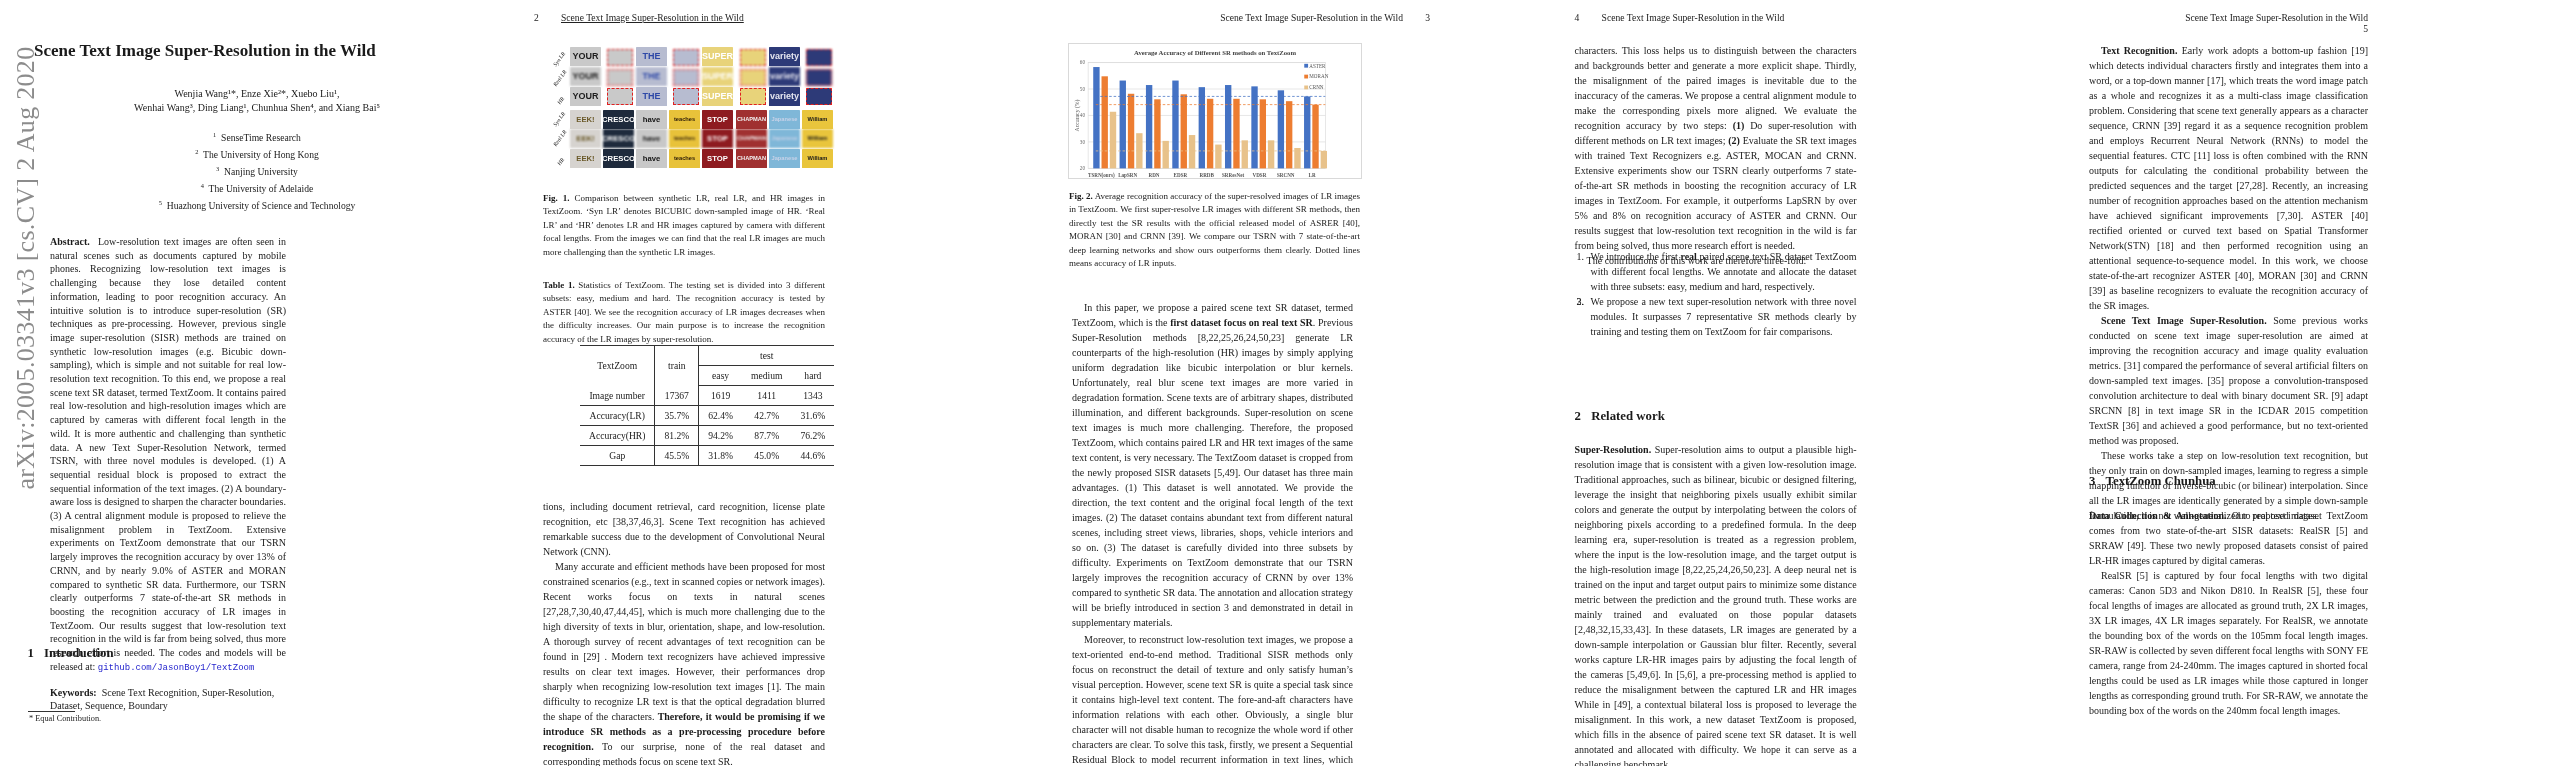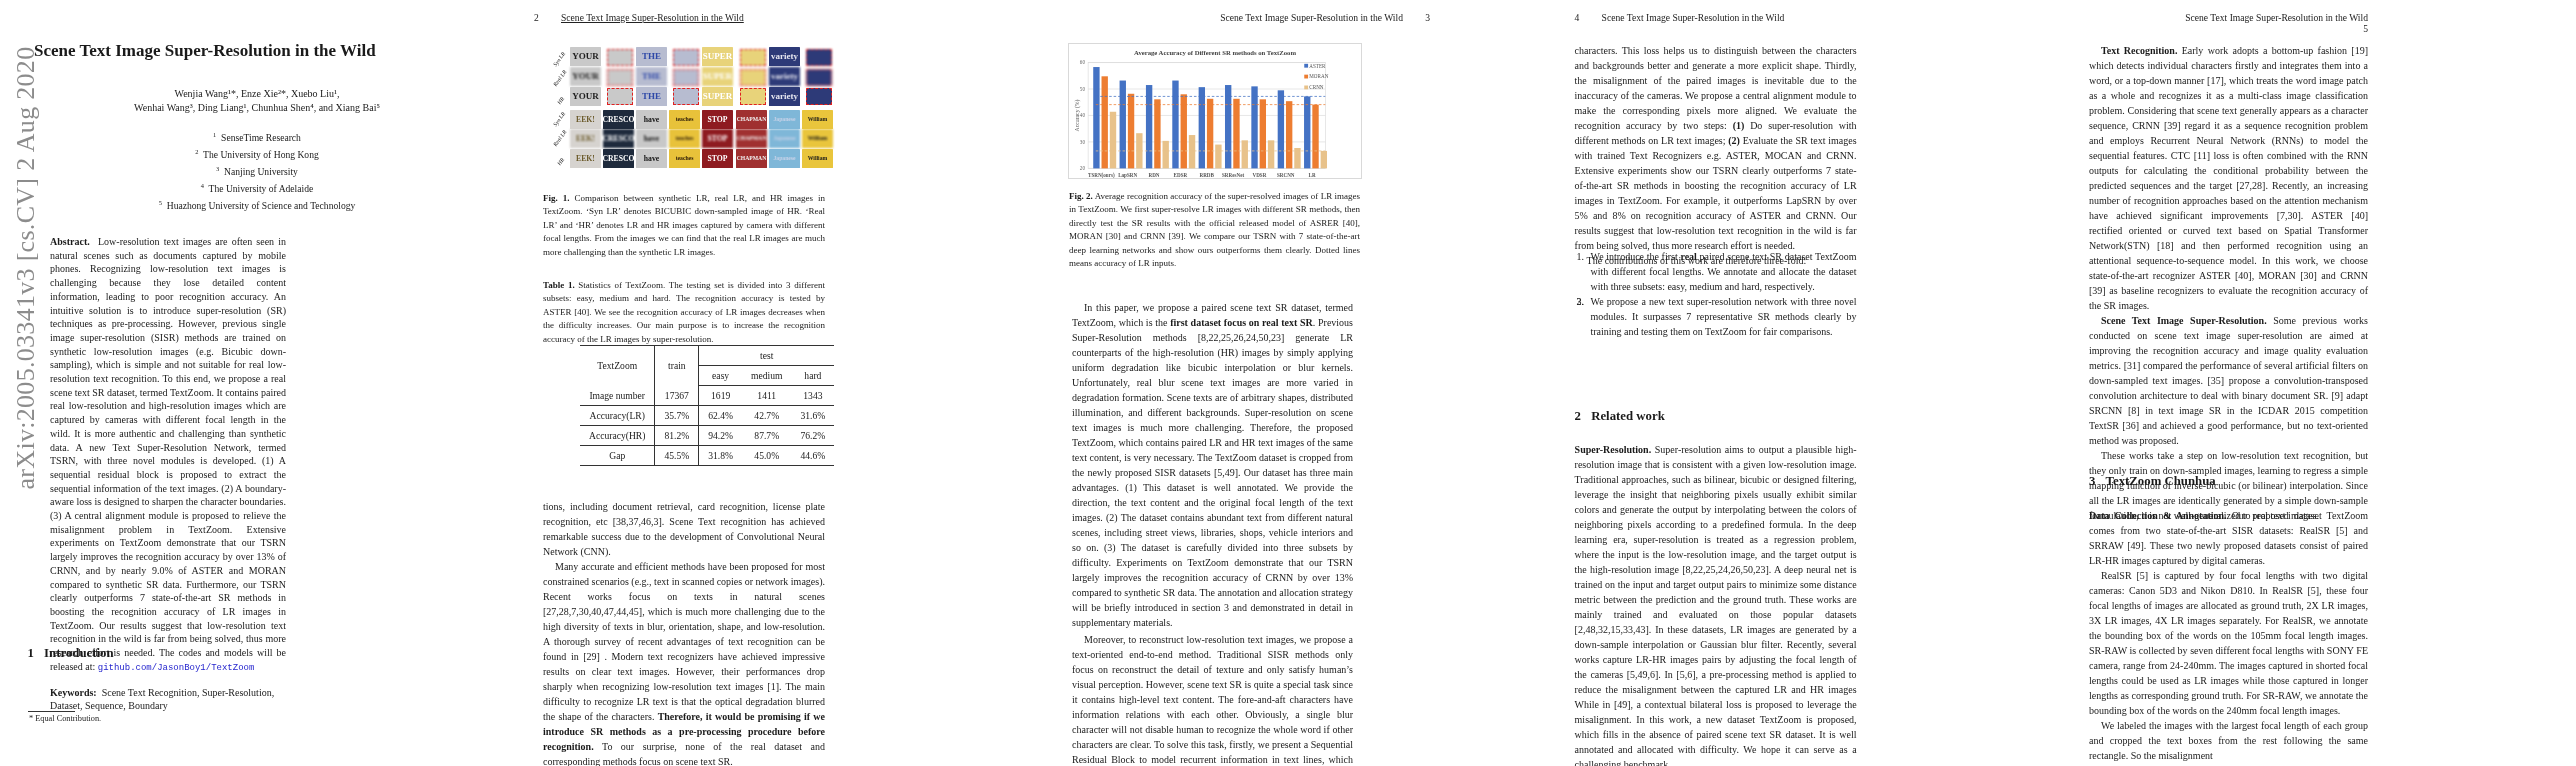--- a/index.html
+++ b/index.html
@@ -31,21 +31,21 @@
   .abstract .kw { margin-top: 10.2px; text-align: left; }
   .link { color: #1f1fcc; font-family: "Liberation Mono", monospace; font-size: 9px; }
   .sec-head { position: absolute; font-size: 12.8px; font-weight: bold; }
   .sec-head .num { display: inline-block; width: 16.6px; }
   .footnote-rule { position: absolute; left: 27.5px; width: 47px; border-top: 0.6px solid #333; }
   .footnote { position: absolute; font-size: 8.3px; }
   
   .fig1 { position: absolute; left: 31px; top: 47px; width: 278px; height: 125px; }
   .fig1 .rowlabel { position: absolute; font-size: 5.7px; font-style: italic; transform: rotate(-55deg); transform-origin: left top; white-space: nowrap; }
   .tile { position: absolute; height: 18.5px; border-radius: 0.6px; overflow: hidden; display: flex; align-items: center; justify-content: center;
-          font-family: Liberation Serif, serif; font-weight: bold; font-size: 11px; text-align: right; }
+          font-family: Liberation Sans, sans-serif; font-weight: bold; font-size: 11px; text-align: right; }
   .tile.zoom { border: 0.6px dashed #e02020; background: #cfcfcf; }
   .caption { position: absolute; font-size: 9px; line-height: 13.4px; text-align: justify; }
   table.stats { position: absolute; border-collapse: collapse; font-size: 9.6px; }
   table.stats td { padding: 0 9px; height: 19px; text-align: center; }
   table.stats tr.top td { border-top: 1px solid #333; }
   table.stats tr.bot td { border-bottom: 1px solid #333; }
   table.stats td.vr { border-right: 0.6px solid #333; }
   
   .chart-wrap { position: absolute; left: 34px; top: 43px; width: 292px; height: 134px; border: 0.6px solid #d9d9d9; background: #fff; }
   .chart-wrap svg { width: 292px; height: 134px; }
@@ -326,16 +326,15 @@
     <p class="indent"><b>Text Recognition.</b> <span>Early work adopts a bottom-up fashion [19] which detects individual characters firstly and integrates them into a word, or a top-down manner [17], which treats the word image patch as a whole and recognizes it as a multi-class image classification problem. Considering that scene text generally appears as a character sequence, CRNN [39] regard it as a sequence recognition problem and employs Recurrent Neural Network (RNNs) to model the sequential features. CTC [11] loss is often combined with the RNN outputs for calculating the conditional probability between the predicted sequences and the target [27,28]. Recently, an increasing number of recognition approaches based on the attention mechanism have achieved significant improvements [7,30]. ASTER [40] rectified oriented or curved text based on Spatial Transformer Network(STN) [18] and then performed recognition using an attentional sequence-to-sequence model. In this work, we choose state-of-the-art recognizer ASTER [40], MORAN [30] and CRNN [39] as baseline recognizers to evaluate the recognition accuracy of the SR images.</span></p>
     <p class="indent"><b>Scene Text Image Super-Resolution.</b> <span>Some previous works conducted on scene text image super-resolution are aimed at improving the recognition accuracy and image quality evaluation metrics.  [31] compared the performance of several artificial filters on down-sampled text images.  [35] propose a convolution-transposed convolution architecture to deal with binary document SR.  [9] adapt SRCNN [8] in text image SR in the ICDAR 2015 competition TextSR [36] and achieved a good performance, but no text-oriented method was proposed.</span></p>
     <p class="indent">These works take a step on low-resolution text recognition, but they only train on down-sampled images, learning to regress a simple mapping function of inverse-bicubic (or bilinear) interpolation. Since all the LR images are identically generated by a simple down-sample formulation, it is not well-generalized to real text images.</p>
   </div>
   <div class="sec-head" style="left:27px; top:474px;">
     <span class="num">3</span><span>TextZoom Chunhua</span>
   </div>
   <div class="body-text" style="left:27px; width:279px; top:508px;">
     <p><b>Data Collection &amp; Annotation.</b> <span>Our proposed dataset TextZoom comes from two state-of-the-art SISR datasets: RealSR [5] and SRRAW [49]. These two newly proposed datasets consist of paired LR-HR images captured by digital cameras.</span></p>
     <p class="indent">RealSR [5] is captured by four focal lengths with two digital cameras: Canon 5D3 and Nikon D810. In RealSR [5], these four focal lengths of images are allocated as ground truth, 2X LR images, 3X LR images, 4X LR images separately. For RealSR, we annotate the bounding box of the words on the 105mm focal length images. SR-RAW is collected by seven different focal lengths with SONY FE camera, range from 24-240mm. The images captured in shorted focal lengths could be used as LR images while those captured in longer lengths as corresponding ground truth. For SR-RAW, we annotate the bounding box of the words on the 240mm focal length images.</p>
-    <p class="indent">We labeled the images with the largest focal length of each group and cropped the text boxes from the rest following the same rectangle. So the misalignment</p>
   </div>
 </div>
 
 
 </body></html>

